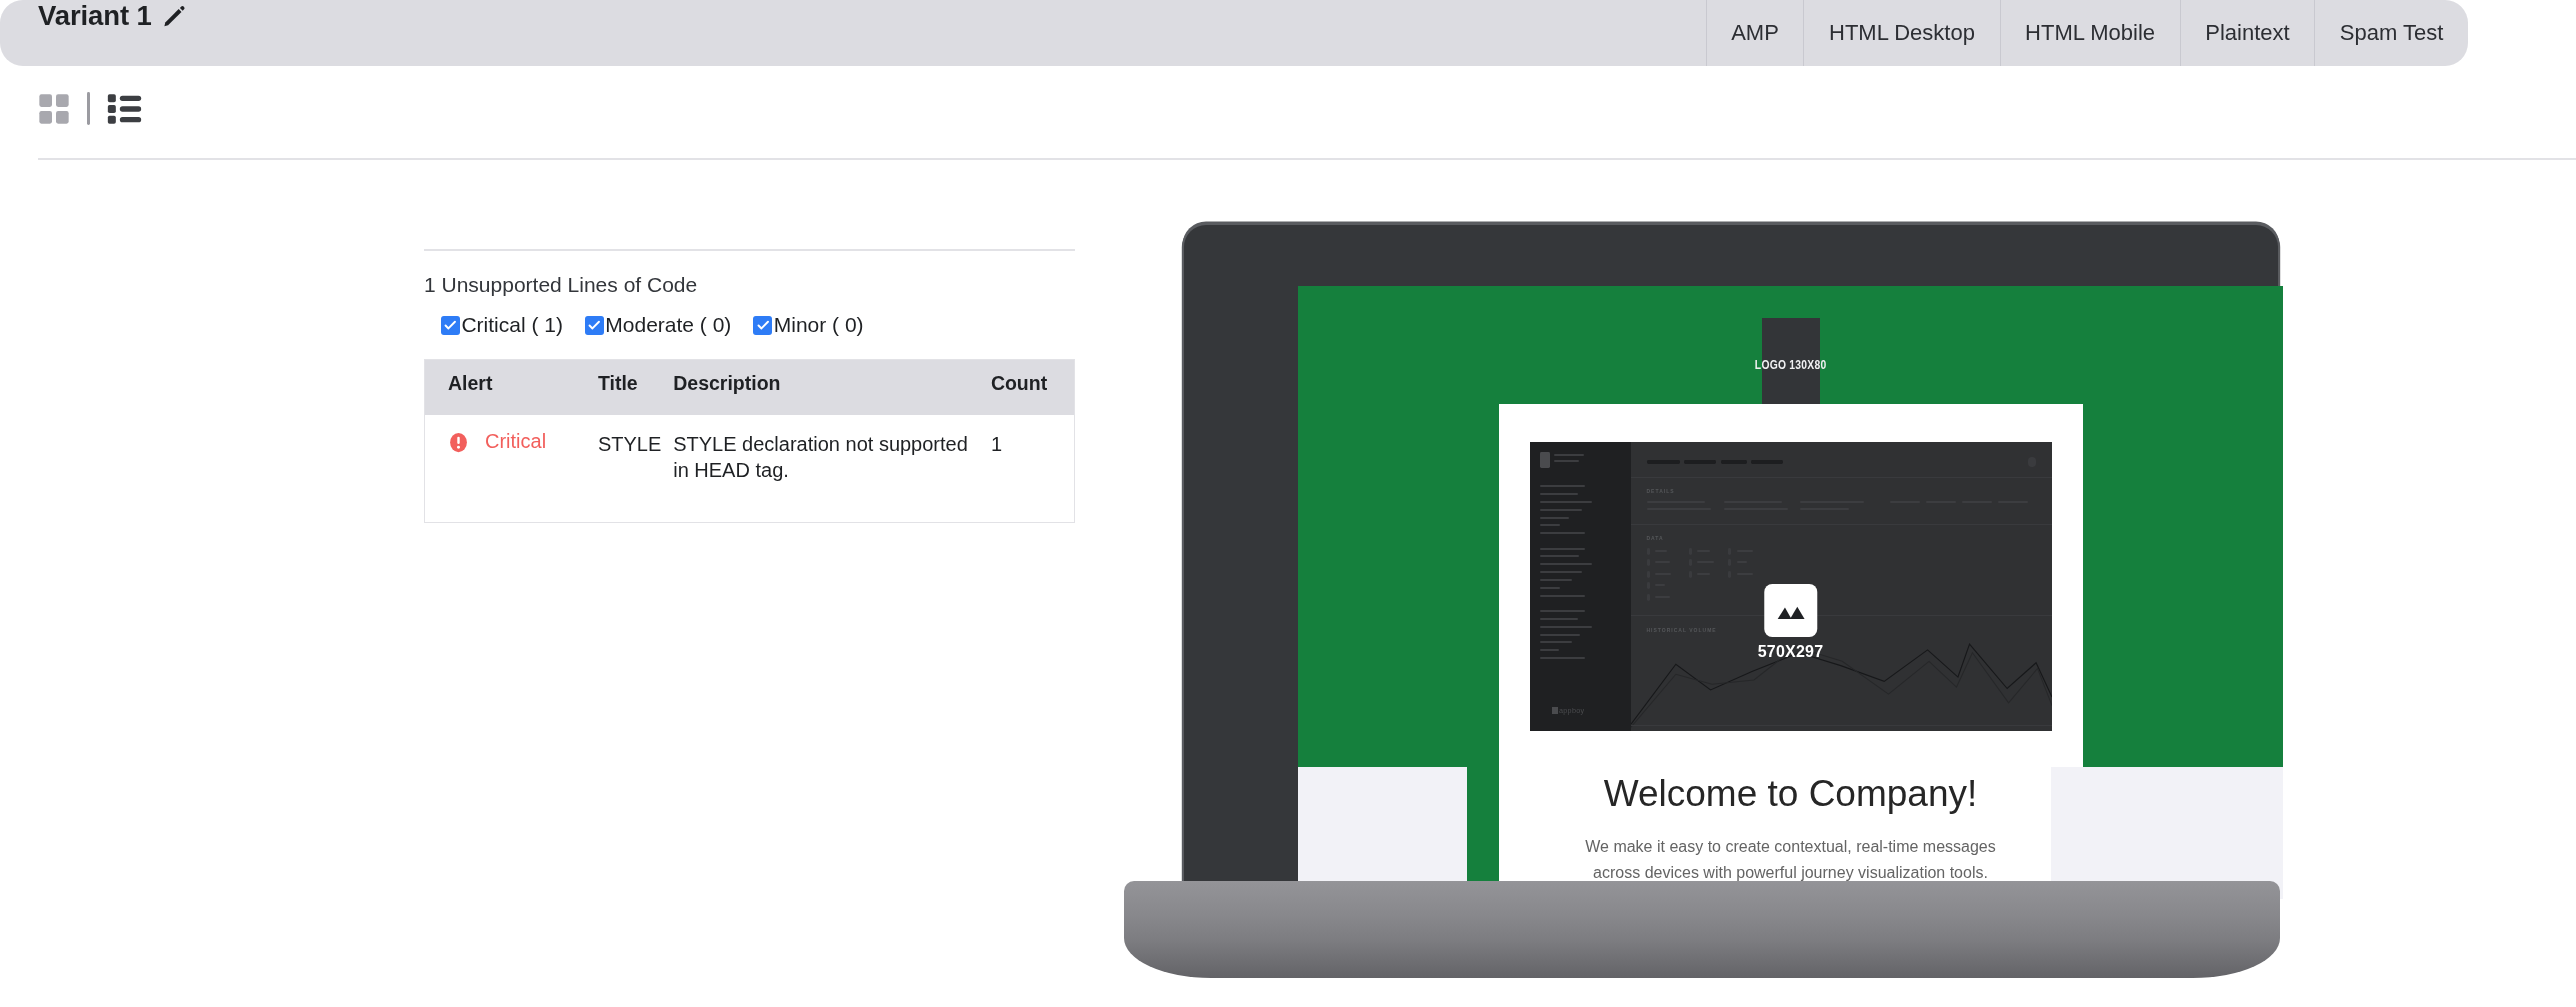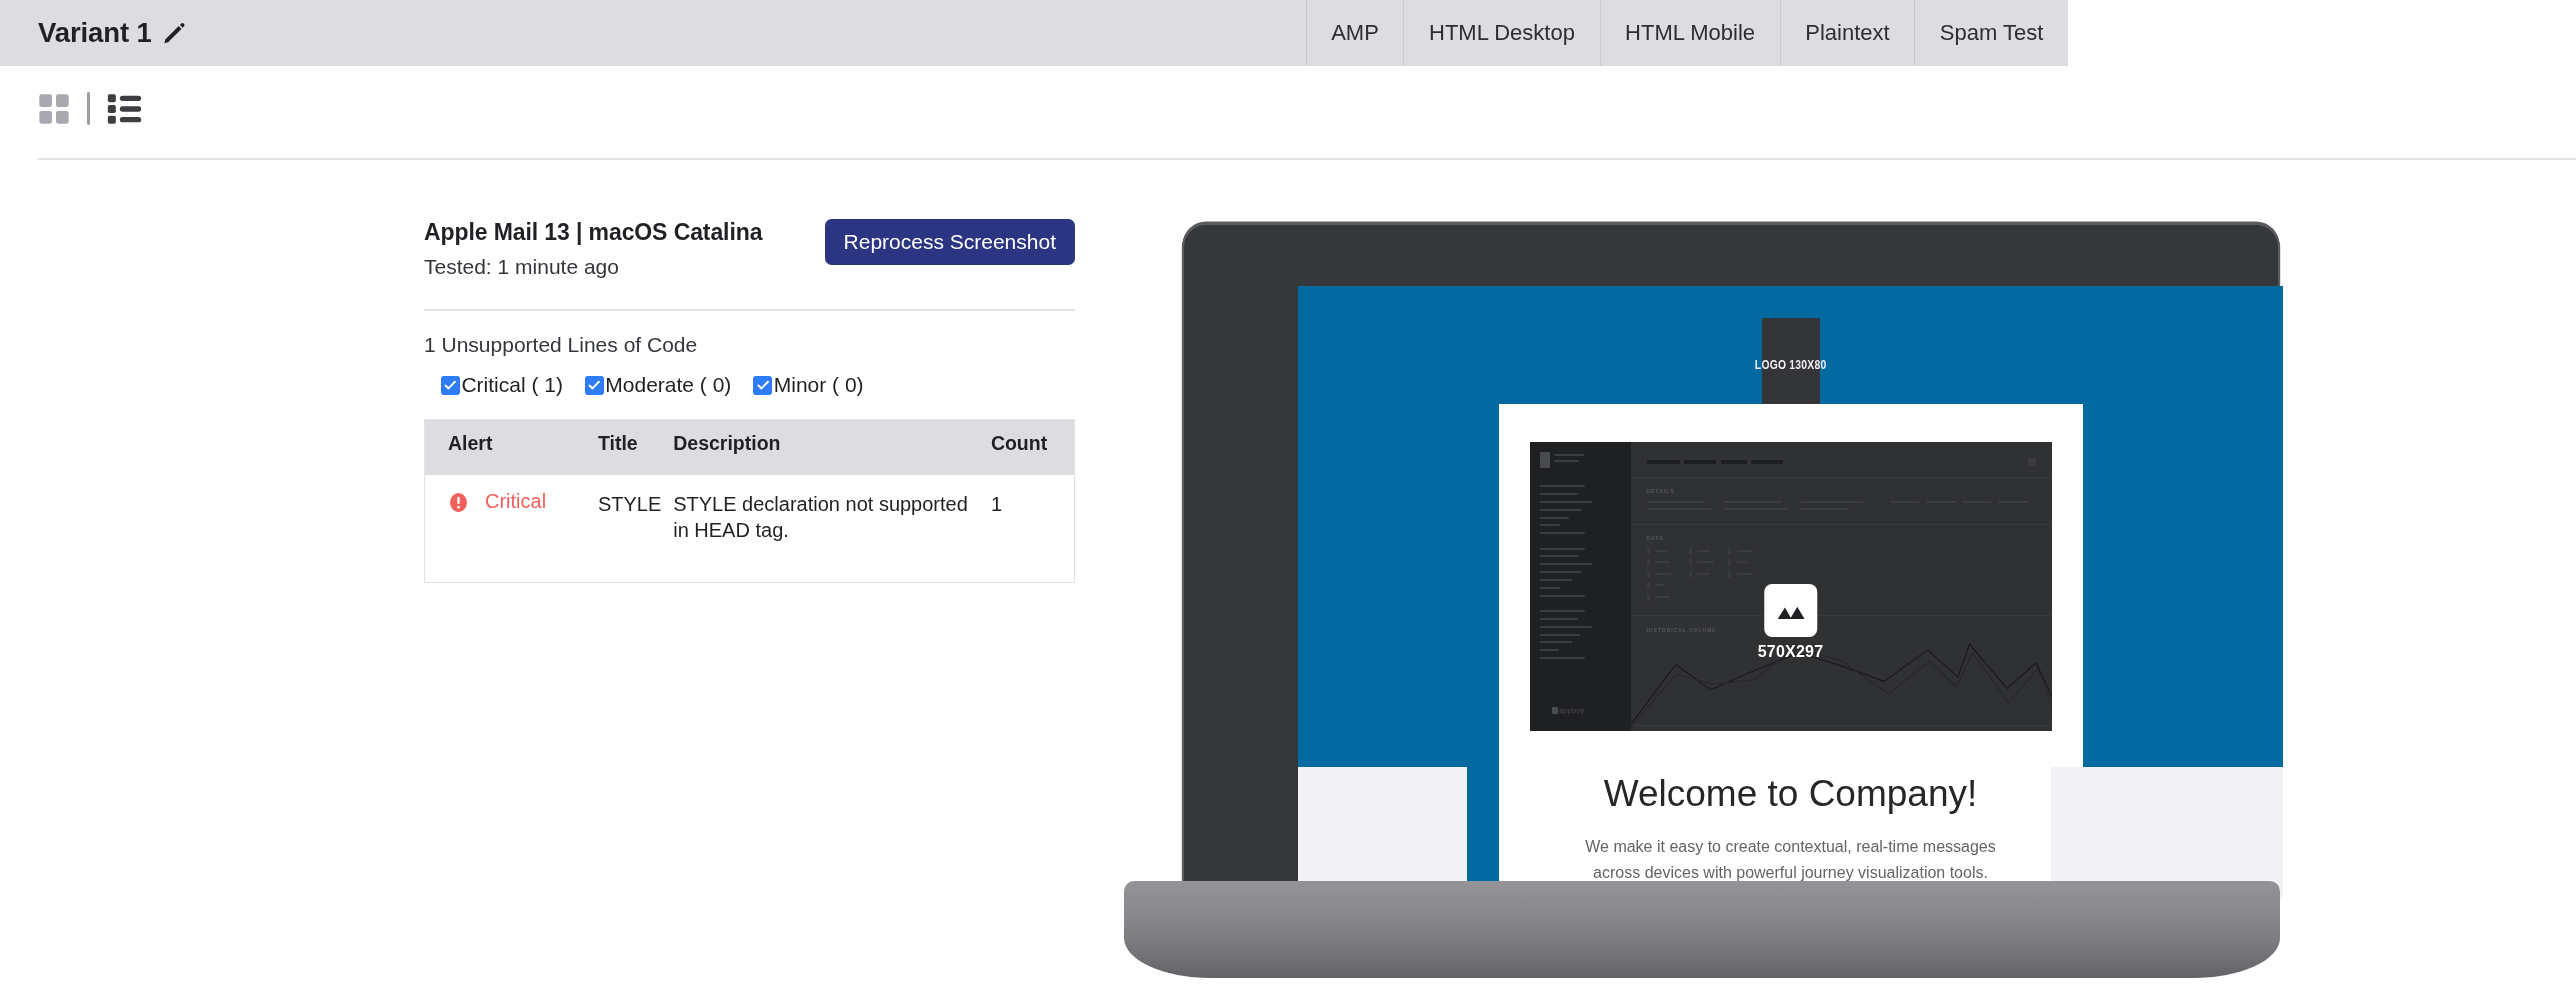--- a/index.html
+++ b/index.html
@@ -5,23 +5,23 @@
   * { margin:0; padding:0; box-sizing:border-box; }
   html, body {
     width:2576px; height:1008px;
     background:#ffffff;
     font-family:"Liberation Sans", sans-serif;
     overflow:hidden;
   }
 
   
   .header {
-    position:absolute; left:0; top:0; width:2068px; height:66px;
+    position:absolute; left:0; top:0; width:2468px; height:66px;
     background:#dcdce1;
-    display:flex; align-items:center;
+    display:flex; align-items:flex-start;border-radius:23px;
   }
   .header-title-wrap {
     display:flex; align-items:center; gap:10px;
     padding-left:38px;
   }
   .header-title {
     font-size:27.5px; font-weight:bold; color:#1f2124; letter-spacing:-0.1px;
     white-space:nowrap;
   }
   .pencil-icon { display:block; width:24.6px; height:24.6px; }
@@ -119,21 +119,21 @@
   
   .laptop { position:absolute; left:1124px; top:217px; width:1156px; height:723px; }
 
   .laptop-lid {
     position:absolute; left:60px; top:8px; width:1094px; height:674px;
     background:#35373a; border-radius:22px 22px 2.2px 2.2px;
     box-shadow:0 -2.2px 0 1.4px #5a5c60, -2.2px 0 0 0 #5a5c60, 2.2px 0 0 0 #5a5c60;
   }
   .laptop-screen {
     position:absolute; left:114px; top:61px; width:985px; height:613px;
-    background:#0369a1; overflow:hidden;
+    background:#15803d; overflow:hidden;
   }
   .laptop-base {
     position:absolute; left:0px; top:664px; width:1156px; height:97px;
     background:linear-gradient(180deg,#949498 0%, #87878b 38%, #7c7c80 62%, #636367 100%);
     border-radius:10px 10px 87px 87px / 10px 10px 40px 40px;
   }
 
   
   .mail-logo {
     position:absolute; left:50%; top:32px; transform:translateX(-50%);
@@ -231,27 +231,20 @@
       <rect x="9.5" y="2" width="16" height="4" rx="2" fill="#3c3e42"></rect>
       <rect x="9.5" y="10" width="16" height="4" rx="2" fill="#3c3e42"></rect>
       <rect x="9.5" y="18" width="16" height="4" rx="2" fill="#3c3e42"></rect>
     </svg>
   </span>
 </div>
 <div class="toolbar-divider"></div>
 
 <div class="report">
 
-  <div class="report-head">
-    <div class="report-head-left">
-      <div class="device-title">Apple Mail 13 | macOS Catalina</div>
-      <div class="tested-line">Tested: 1 minute ago</div>
-    </div>
-    <button class="reprocess-btn">Reprocess Screenshot</button>
-  </div>
 
   <div class="section-divider"></div>
 
   <div class="unsupported-label">1 Unsupported Lines of Code</div>
 
   <div class="severity-row">
     <label class="sev">
       <span class="cb">
         <svg viewBox="0 0 20 20" aria-hidden="true">
             <path d="M3.5 10.4l4 4 9-9.2" stroke="#ffffff" stroke-width="2.7" fill="none" stroke-linecap="round" stroke-linejoin="round"></path>

